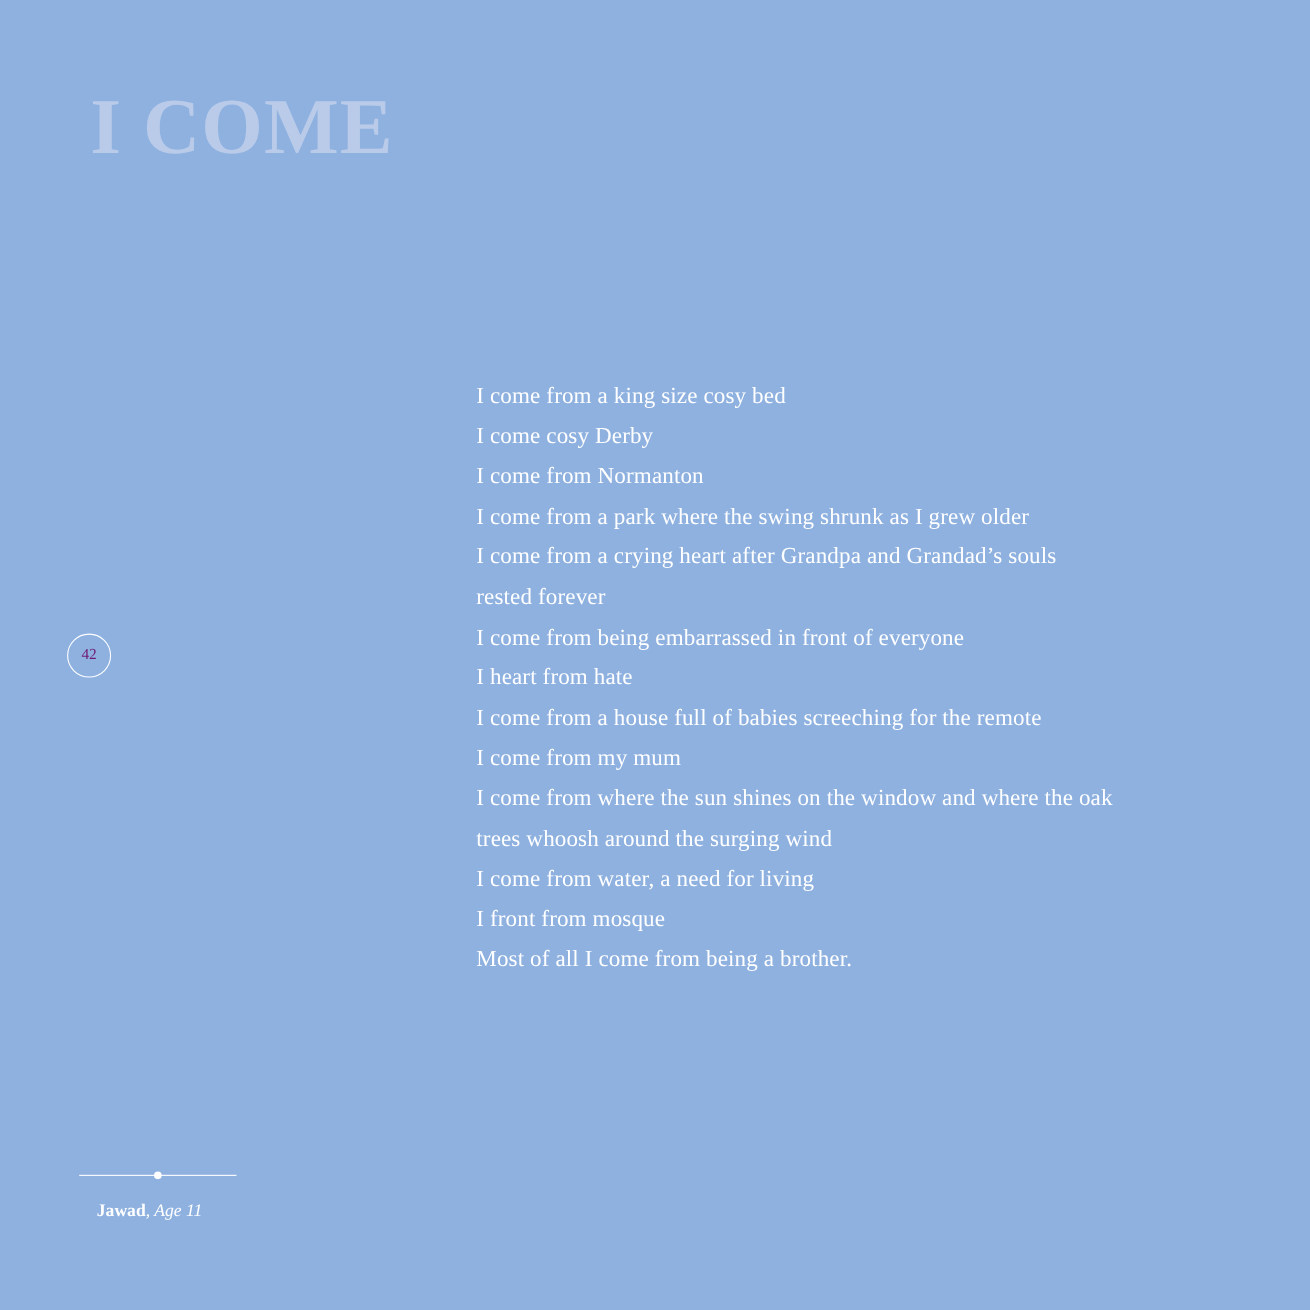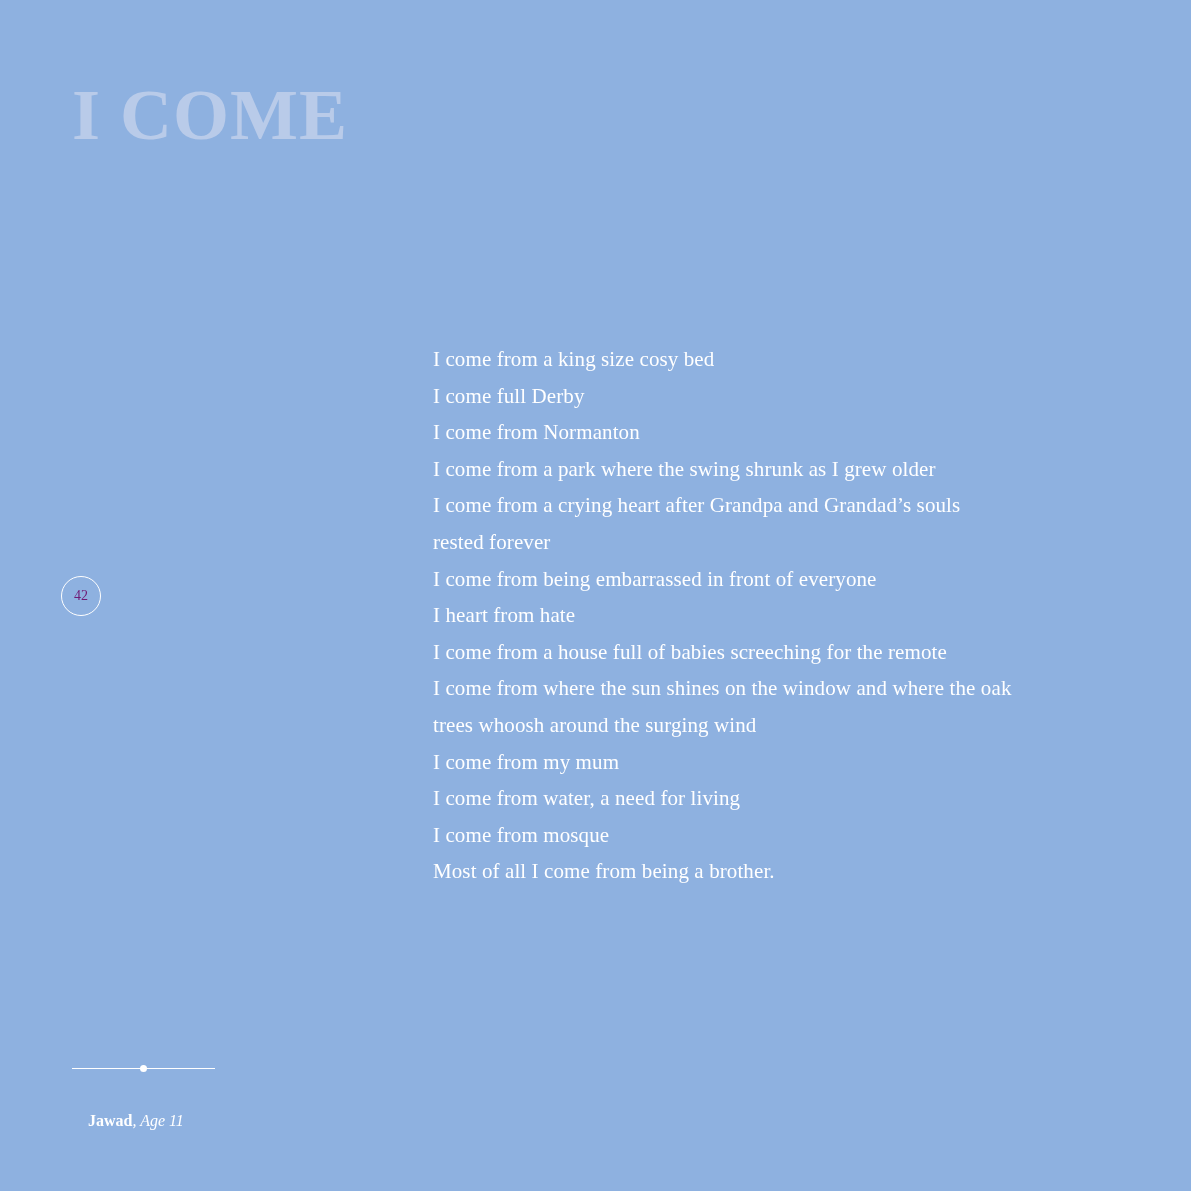--- a/index.html
+++ b/index.html
@@ -16,21 +16,21 @@
   }
 
   .page {
     position: absolute;
     inset: 0;
   }
 
   
   .title-block {
     position: absolute;
-    left: 72px;
+    left: 82px;
     top: 78px;
     width: 520px;
   }
   .title-line {
     font-family: "Liberation Serif", serif;
     font-weight: bold;
     font-size: 72px;
     line-height: 74px;
     letter-spacing: 1px;
     margin: 0;
@@ -98,21 +98,21 @@
   .rule-dot {
     position: absolute;
     top: 3px;
     left: 68px;
     width: 7px;
     height: 7px;
     border-radius: 50%;
     background: #ffffff;
   }
   .byline {
-    margin-top: 36px;
+    margin-top: 16px;
     color: #ffffff;
     font-family: "Liberation Serif", serif;
     font-size: 16px;
     padding-left: 16px;
   }
   .byline .name {
     font-weight: bold;
   }
   .byline .age {
     font-style: italic;
@@ -124,31 +124,31 @@
 <div class="page">
 
   <div class="title-block">
     <div class="title-line title-line-1">I COME</div>
   </div>
 
   <div class="page-number">42</div>
 
   <div class="poem">
     <div class="poem-line">I come from a king size cosy bed</div>
-    <div class="poem-line">I come full Derby</div>
+    <div class="poem-line">I come cosy Derby</div>
     <div class="poem-line">I come from Normanton</div>
     <div class="poem-line">I come from a park where the swing shrunk as I grew older</div>
     <div class="poem-line">I come from a crying heart after Grandpa and Grandad’s souls rested forever</div>
     <div class="poem-line">I come from being embarrassed in front of everyone</div>
     <div class="poem-line">I heart from hate</div>
     <div class="poem-line">I come from a house full of babies screeching for the remote</div>
+    <div class="poem-line">I come from my mum</div>
     <div class="poem-line">I come from where the sun shines on the window and where the oak trees whoosh around the surging wind</div>
-    <div class="poem-line">I come from my mum</div>
     <div class="poem-line">I come from water, a need for living</div>
-    <div class="poem-line">I come from mosque</div>
+    <div class="poem-line">I front from mosque</div>
     <div class="poem-line">Most of all I come from being a brother.</div>
   </div>
 
   <div class="footer">
     <div class="rule-wrap">
       <div class="rule"></div>
       <div class="rule-dot"></div>
     </div>
     <div class="byline">
       <span class="name">Jawad</span><span class="age">, Age 11</span>

